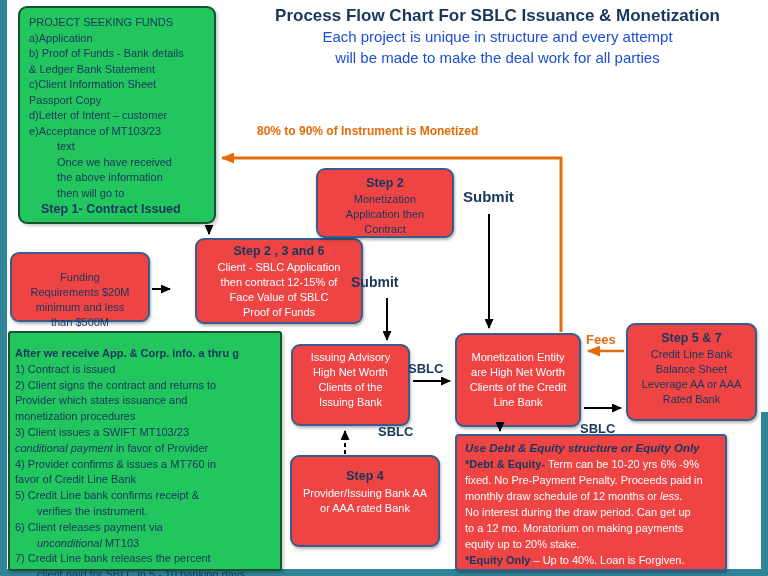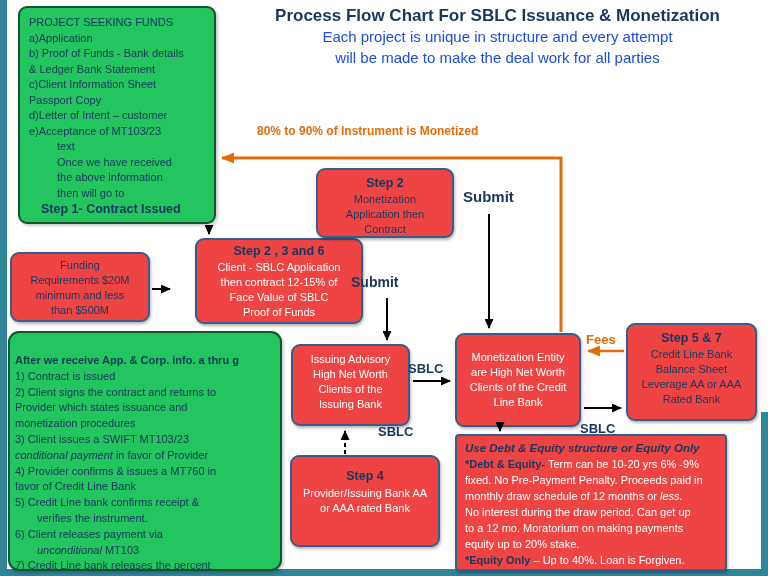--- a/index.html
+++ b/index.html
@@ -21,43 +21,43 @@
 
   
   .box { position: absolute; z-index: 1; border-radius: 9px; }
   .blue-box { background: #ef4444; border: 2px solid #385D8A; box-shadow: 1px 2px 3px rgba(0,0,0,.3); }
   .white-box { background: #22c55e; border: 2px solid #14532d; color: #17375D; box-shadow: 2px 2px 3px rgba(0,0,0,.2); }
 
   .box-a { left: 18px; top: 6px; width: 198px; height: 218px; padding: 7px 4px 4px 9px; font-size: 11px; line-height: 15.5px; }
   .box-a .ind { padding-left: 28px; }
   .box-a .step-line { font-weight: bold; font-size: 12.5px; padding-left: 12px; margin-top: 1px; }
 
-  .box-b { left: 10px; top: 252px; width: 140px; height: 70px; color: #17375D; font-size: 11px; line-height: 15px; text-align: center; padding-top: 4px; }
+  .box-b { left: 10px; top: 252px; width: 140px; height: 70px; color: #17375D; font-size: 11px; line-height: 15px; text-align: center; padding-top: 16px; }
 
   .box-c { left: 176px; top: 238px; width: 168px; height: 86px; text-align: center; padding: 4px 18px; margin-left: 19px; }
   .box-c .bhead { color: #17375D; font-weight: bold; font-size: 12.5px; margin-bottom: 2px; }
   .box-c .bbody { color: #fff; font-size: 11px; line-height: 15px; }
 
   .box-d { left: 316px; top: 168px; width: 138px; height: 70px; text-align: center; padding: 6px 8px; }
   .box-d .bhead { color: #17375D; font-weight: bold; font-size: 12.5px; margin-bottom: 2px; }
   .box-d .bbody { color: #17375D; font-size: 11px; line-height: 15px; }
 
-  .box-f { left: 291px; top: 344px; width: 119px; height: 82px; display: flex; align-items: flex-end; justify-content: center; text-align: center; color: #fff; font-size: 11px; line-height: 15px; padding: 12px 8px; }
+  .box-f { left: 291px; top: 344px; width: 119px; height: 82px; display: flex; align-items: flex-start; justify-content: center; text-align: center; color: #fff; font-size: 11px; line-height: 15px; padding: 4px 8px; }
 
   .box-g { left: 455px; top: 333px; width: 126px; height: 94px; display: flex; align-items: center; justify-content: center; text-align: center; color: #fff; font-size: 11px; line-height: 15px; padding: 4px 8px; }
 
   .box-h { left: 626px; top: 323px; width: 131px; height: 98px; text-align: center; padding: 6px 6px; }
   .box-h .bhead { color: #17375D; font-weight: bold; font-size: 12.5px; margin-bottom: 2px; }
   .box-h .bbody { color: #17375D; font-size: 11px; line-height: 15px; text-align: center; }
 
   .box-i { left: 290px; top: 455px; width: 150px; height: 92px; text-align: center; padding: 12px 8px; }
   .box-i .bhead { color: #17375D; font-weight: bold; font-size: 12.5px; margin-bottom: 3px; }
   .box-i .bbody { color: #fff; font-size: 11px; line-height: 15px; }
 
-  .box-j { left: 8px; top: 331px; width: 274px; height: 240px; border-radius: 11px; border-width: 2px; padding: 20px 5px; font-size: 11px; line-height: 15.8px; color: #17375D; }
+  .box-j { left: 8px; top: 331px; width: 274px; height: 240px; border-radius: 3px; border-width: 2px; padding: 13px 5px; font-size: 11px; line-height: 15.8px; color: #17375D; }
   .box-j .jhead { font-weight: bold; }
   .box-j .jind { padding-left: 22px; }
 
   .box-k { left: 455px; top: 434px; width: 272px; height: 137px; border-radius: 4px; padding: 4px 8px; font-size: 11px; line-height: 16px; color: #fff; }
   .box-k .khead { color: #17375D; font-weight: bold; font-style: italic; font-size: 11.5px; }
   .bold-navy { color: #17375D; font-weight: bold; }
   .ital { font-style: italic; }
 
   
   .flow-label { position: absolute; z-index: 3; font-weight: bold; color: #17375D; }

